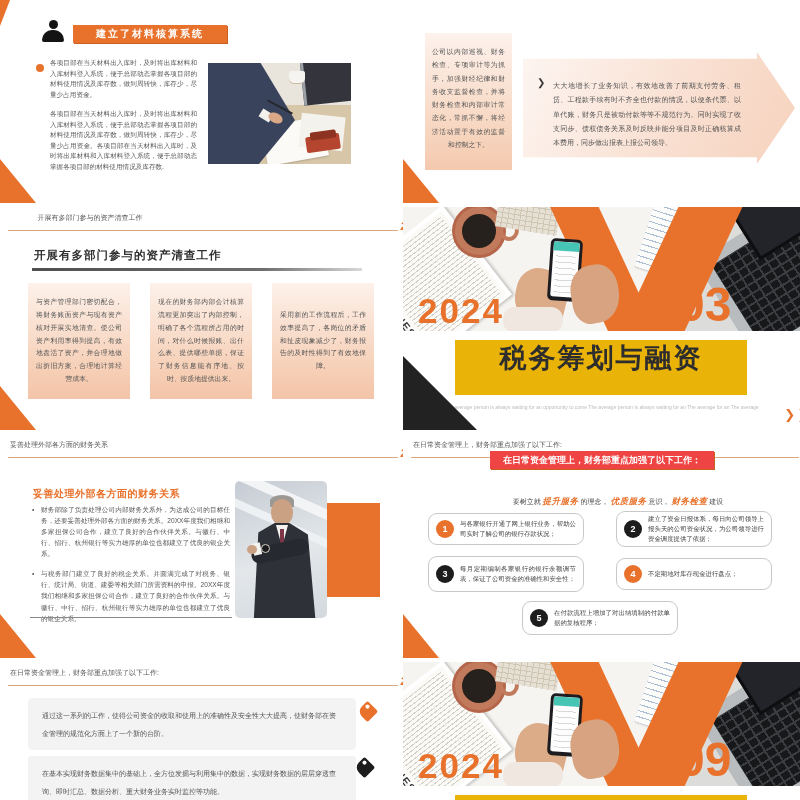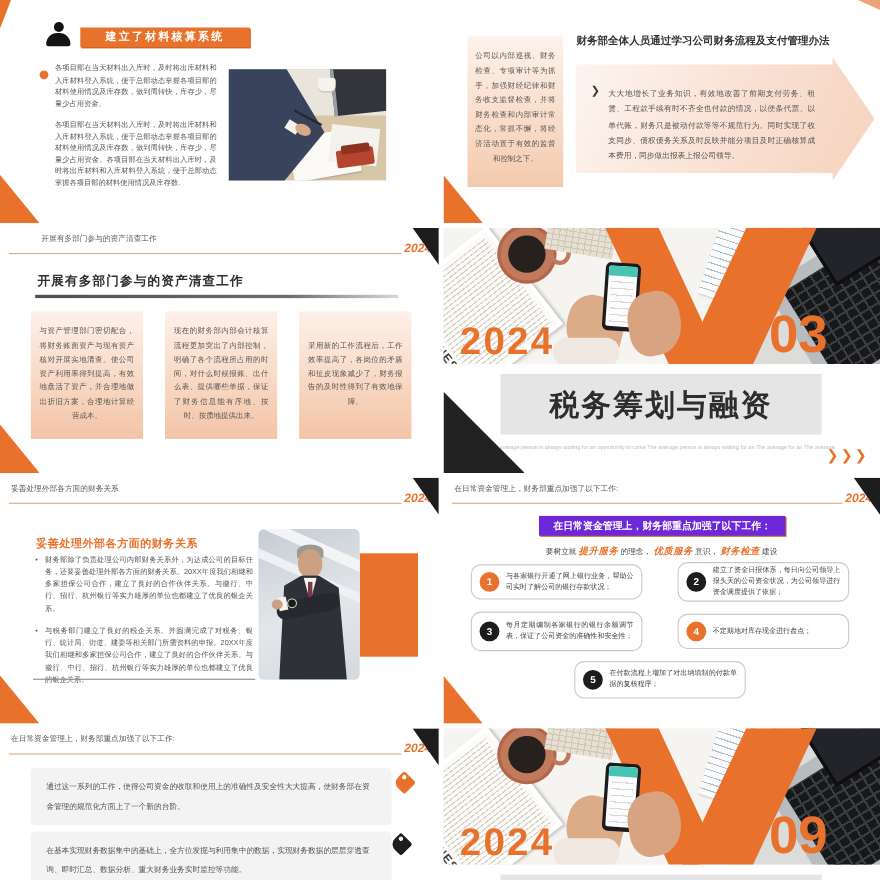--- a/index.html
+++ b/index.html
@@ -1,18 +1,18 @@
 <!DOCTYPE html>
 <html><head>
 <meta charset="utf-8">
 <style>
   html,body{margin:0;padding:0;background:#ffffff;}
   .board{position:relative;width:800px;height:800px;background:#fff;overflow:hidden;
          font-family:"Liberation Sans","DejaVu Sans",sans-serif;color:#404040;}
-  .slide{position:absolute;background:#fff;overflow:hidden;}
+  .slide{position:absolute;background:#fff;overflow:hidden;padding-left:33px;}
   #s1{left:0;top:0;width:399px;height:203px;}
   #s2{left:403px;top:0;width:397px;height:203px;}
   #s3{left:0;top:207px;width:399px;height:223px;}
   #s4{left:403px;top:207px;width:397px;height:223px;}
   #s5{left:0;top:434px;width:399px;height:224px;}
   #s6{left:403px;top:434px;width:397px;height:224px;}
   #s7{left:0;top:662px;width:399px;height:223px;}
   #s8{left:403px;top:662px;width:397px;height:223px;}
 
   
@@ -99,23 +99,23 @@
         background-image:repeating-linear-gradient(0deg,transparent 0 5px,#aebfd4 5px 6px);}
   .clip{position:absolute;left:268px;top:-4px;width:70px;height:95px;background:#5d5347;transform:rotate(14deg);z-index:-1;}
   .vshape-l{position:absolute;left:176px;top:-18px;width:44px;height:150px;background:#E8722C;transform:rotate(-25deg);}
   .vshape-r{position:absolute;left:250px;top:-24px;width:58px;height:170px;background:#E8722C;transform:rotate(25deg);}
   .gray-tri1{position:absolute;right:-30px;top:-20px;width:140px;height:170px;background:#8f9298;opacity:.25;transform:rotate(18deg);}
   .laptop{position:absolute;right:-38px;top:14px;width:120px;height:120px;background:#b9bcbe;transform:rotate(-32deg);border-radius:6px;}
   .laptop-keys{position:absolute;inset:12px 10px 10px 12px;background:#17181a;
         background-image:repeating-linear-gradient(0deg,transparent 0 7px,#3a3c40 7px 9px),repeating-linear-gradient(90deg,transparent 0 8px,#3a3c40 8px 10px);}
   .laptop-scr{position:absolute;right:-14px;top:-24px;width:70px;height:56px;background:#23242a;transform:rotate(-32deg);border:3px solid #0e0e10;}
   .year-big{position:absolute;left:15px;top:84px;font-size:35px;font-weight:bold;color:#E8722C;letter-spacing:2px;z-index:5;}
-  .num-big{position:absolute;left:296px;top:70px;font-size:48px;font-weight:bold;color:#E8722C;z-index:5;}
-  .div-titlebox{position:absolute;left:52px;top:133px;width:292px;height:55px;background:#e5e5e5;
-        display:flex;align-items:center;justify-content:center;}
+  .num-big{position:absolute;left:275px;top:70px;font-size:48px;font-weight:bold;color:#E8722C;z-index:5;}
+  .div-titlebox{position:absolute;left:52px;top:133px;width:292px;height:55px;background:#eab308;
+        display:flex;align-items:flex-start;justify-content:center;}
   .div-title{font-size:27px;font-weight:bold;color:#2d2d2d;letter-spacing:2px;}
   .sub-en{position:absolute;left:40px;top:194px;width:317px;font-size:5px;line-height:2.6;color:#bcbcbc;text-align:center;}
   .chevrons{position:absolute;right:10px;bottom:8px;color:#E8722C;font-size:13px;font-weight:bold;letter-spacing:2px;}
 
   
   .s5-title{position:absolute;left:33px;top:53px;font-size:10px;font-weight:bold;color:#E8722C;letter-spacing:.5px;}
   .s5-list{position:absolute;left:32px;top:70px;width:198px;margin:0;padding:0;list-style:none;}
   .s5-list li{position:relative;padding-left:9px;font-size:6.6px;line-height:1.68;color:#555;text-align:justify;margin-bottom:9px;}
   .s5-list li::before{content:"•";position:absolute;left:0;top:0;color:#555;}
   .s5-line{position:absolute;left:30px;top:183px;width:202px;border-top:1px solid #8a8a8a;}
@@ -129,21 +129,21 @@
   .p5-suit{position:absolute;left:10px;top:42px;width:74px;height:95px;background:#2e3138;
         clip-path:polygon(12% 100%,18% 10%,40% 0,60% 0,85% 12%,95% 100%);}
   .p5-shirt{position:absolute;left:41px;top:44px;width:12px;height:22px;background:#f4f2ef;clip-path:polygon(0 0,100% 0,50% 100%);}
   .p5-tie{position:absolute;left:45px;top:48px;width:4px;height:22px;background:#7c3648;}
   .p5-arm{position:absolute;left:16px;top:62px;width:58px;height:16px;background:#26292f;border-radius:8px;transform:rotate(-12deg);}
   .p5-cuff{position:absolute;left:18px;top:62px;width:8px;height:12px;background:#f4f2ef;transform:rotate(-12deg);}
   .p5-watch{position:absolute;left:26px;top:63px;width:7px;height:7px;border-radius:50%;background:#1b1b1d;border:1px solid #d9d2c8;}
   .p5-hand{position:absolute;left:12px;top:64px;width:10px;height:9px;border-radius:50%;background:#caa183;}
 
   
-  .banner6{position:absolute;left:87px;top:35px;width:224px;height:18px;background:#6d28d9;color:#fff;
+  .banner6{position:absolute;left:87px;top:17px;width:224px;height:18px;background:#ef4444;color:#fff;
         font-size:9px;font-weight:bold;line-height:18px;text-align:center;box-shadow:1px 1px 0 #c95f20;}
   .s6-sub{position:absolute;left:0;top:62px;width:100%;text-align:center;font-size:7px;color:#4a4a4a;}
   .s6-sub .hl{color:#E8722C;font-weight:bold;font-style:italic;font-size:8.5px;letter-spacing:.5px;}
   .s6-item{position:absolute;border:1px solid #c9c9c9;border-radius:9px;background:#fff;
         display:flex;align-items:center;padding:4px 7px;box-sizing:border-box;}
   .s6-i1{left:25px;top:79px;width:156px;height:32px;}
   .s6-i2{left:213px;top:77px;width:156px;height:36px;}
   .s6-i3{left:25px;top:122px;width:156px;height:36px;}
   .s6-i4{left:213px;top:124px;width:156px;height:32px;}
   .s6-i5{left:119px;top:167px;width:156px;height:34px;}
@@ -189,21 +189,20 @@
       <div class="p1-suit"></div>
       <div class="p1-cuff"></div>
       <div class="p1-pen"></div>
       <div class="p1-hand"></div>
     </div>
     <div class="tri-bl"></div>
   </div>
 
   <div class="slide" id="s2">
     <div class="sliver-tr"></div>
-    <div class="s2-title">财务部全体人员通过学习公司财务流程及支付管理办法</div>
     <div class="s2-left">公司以内部巡视、财务检查、专项审计等为抓手，加强财经纪律和财务收支监督检查，并将财务检查和内部审计常态化，常抓不懈，将经济活动置于有效的监督和控制之下。</div>
     <div class="s2-arrow">
       <span class="s2-chev">❯</span>
       <p class="s2-arrtext">大大地增长了业务知识，有效地改善了前期支付劳务、租赁、工程款手续有时不齐全也付款的情况，以便条代票、以单代账，财务只是被动付款等等不规范行为。同时实现了收支同步、债权债务关系及时反映并能分项目及时正确核算成本费用，同步做出报表上报公司领导。</p>
     </div>
     <div class="tri-bl"></div>
   </div>
 
   <div class="slide" id="s3">
     <div class="hdr s3-hdr">开展有多部门参与的资产清查工作</div>

